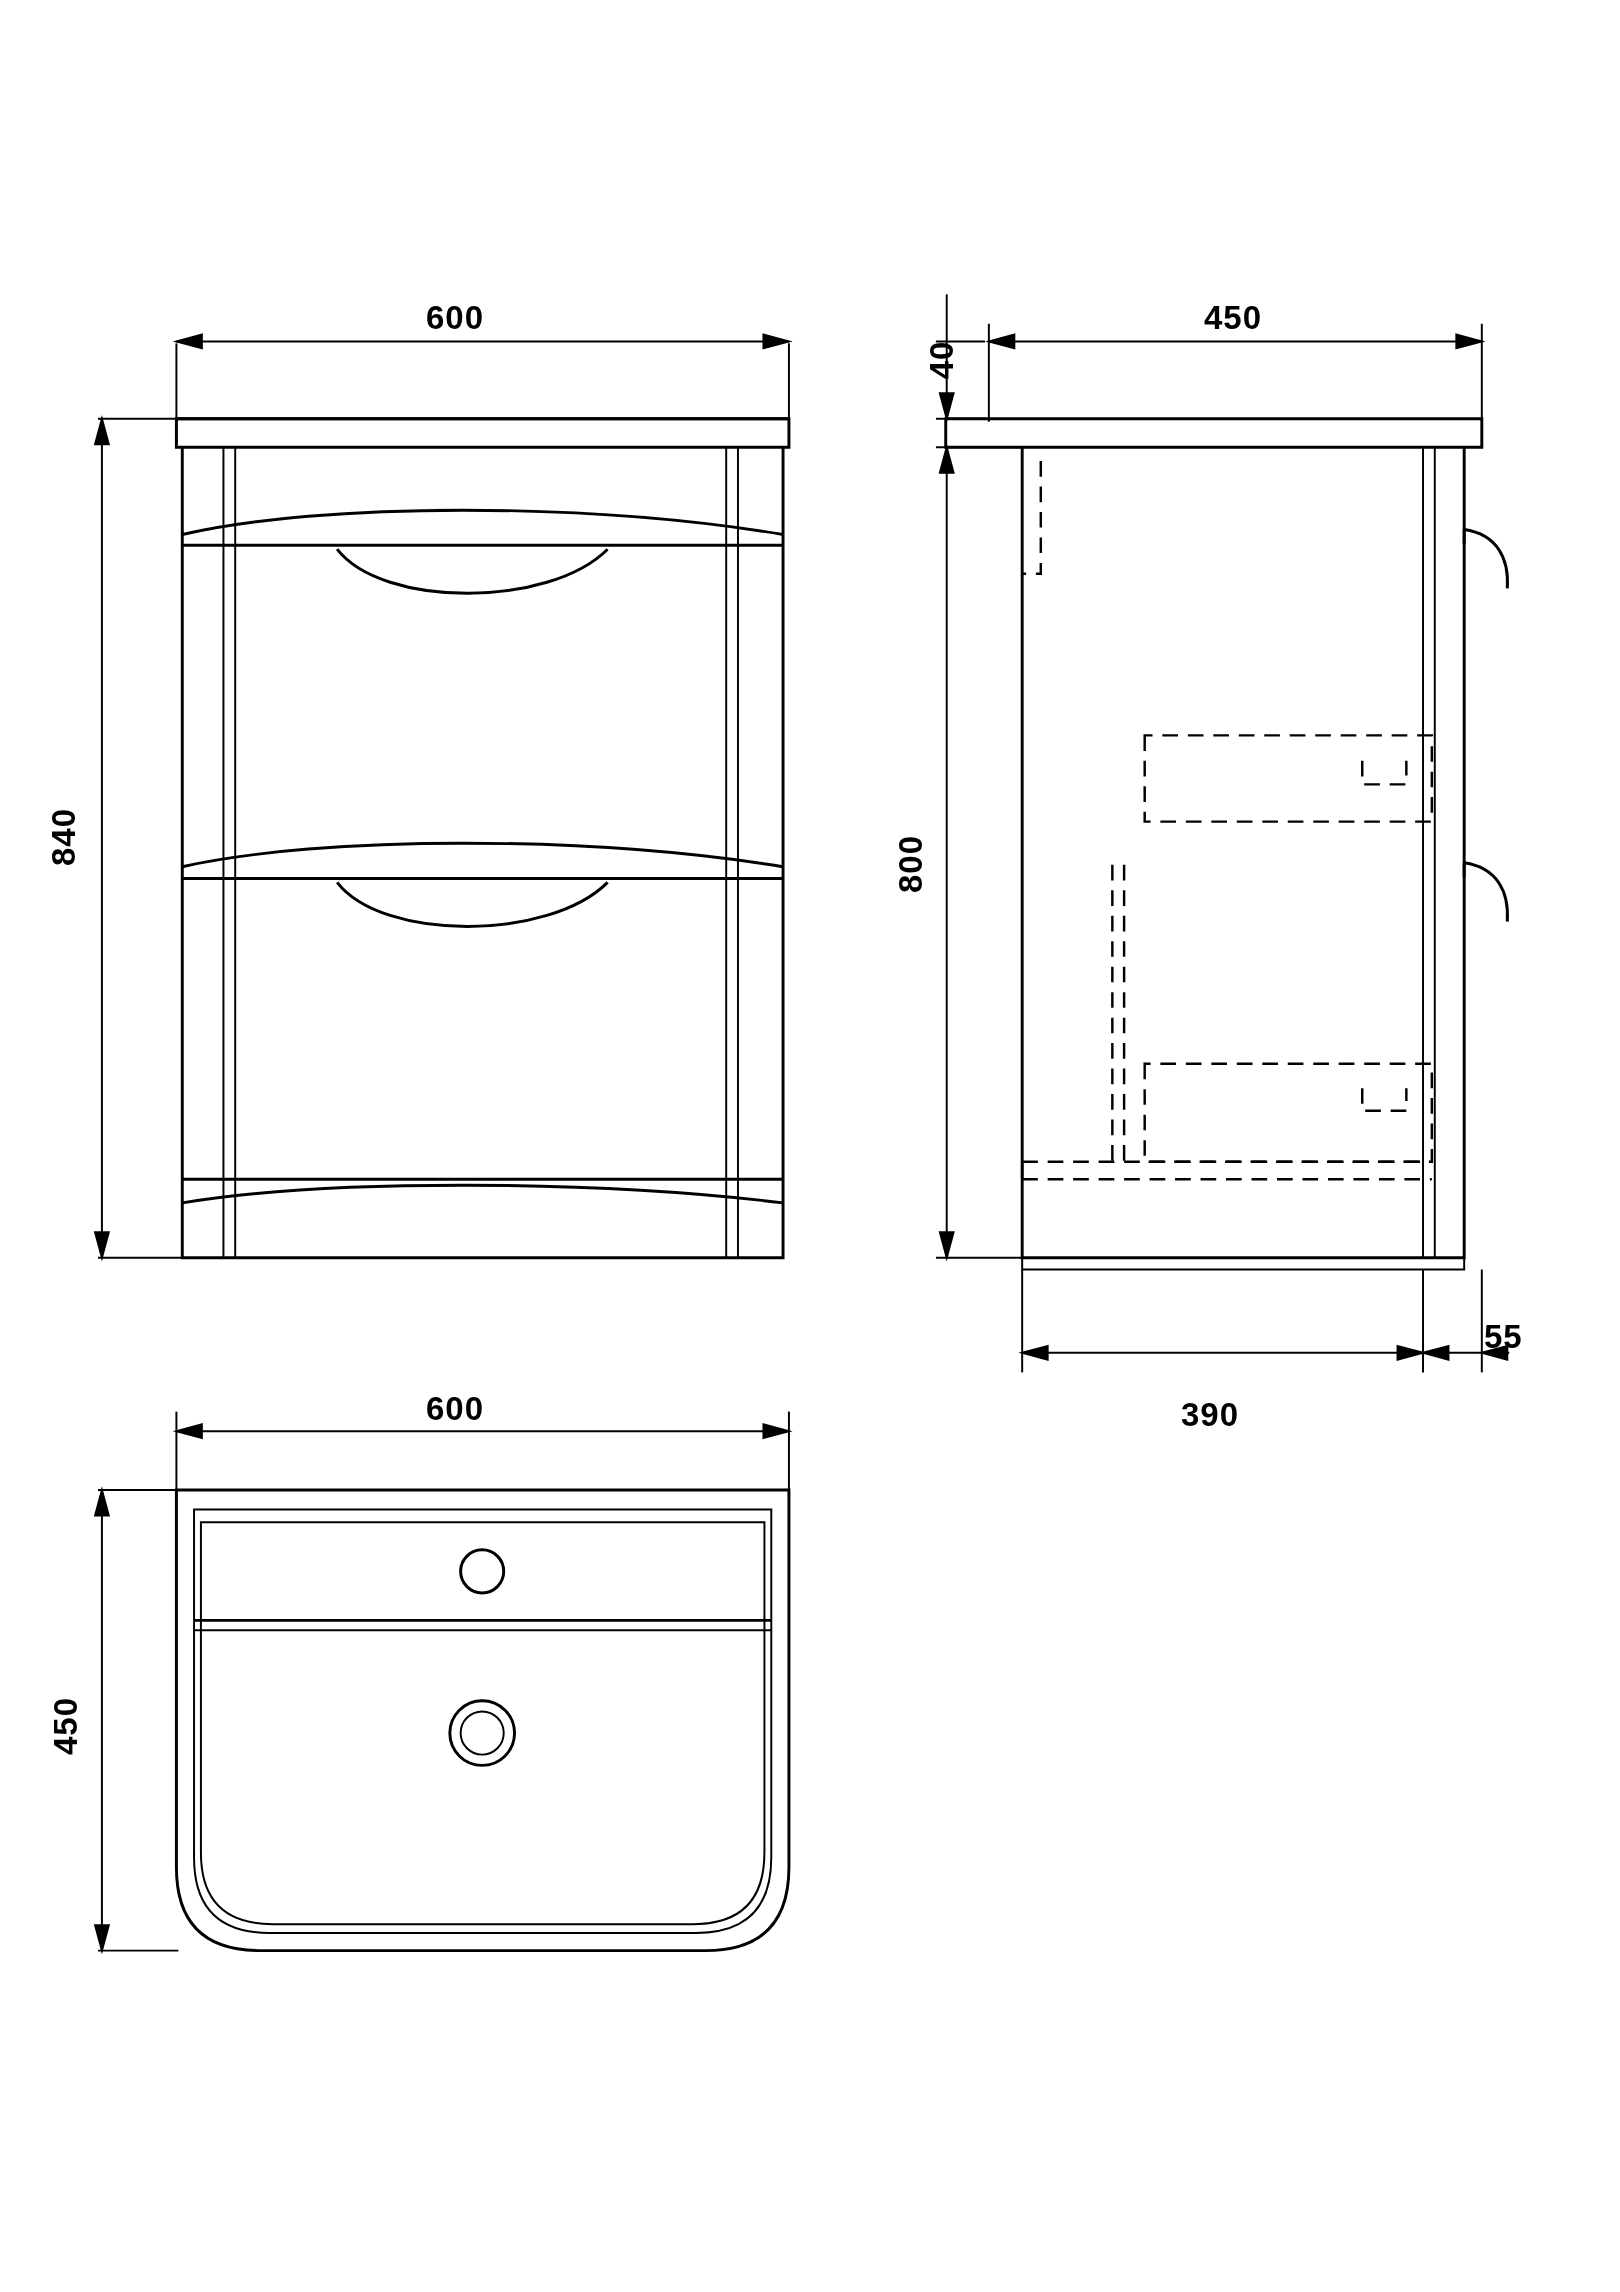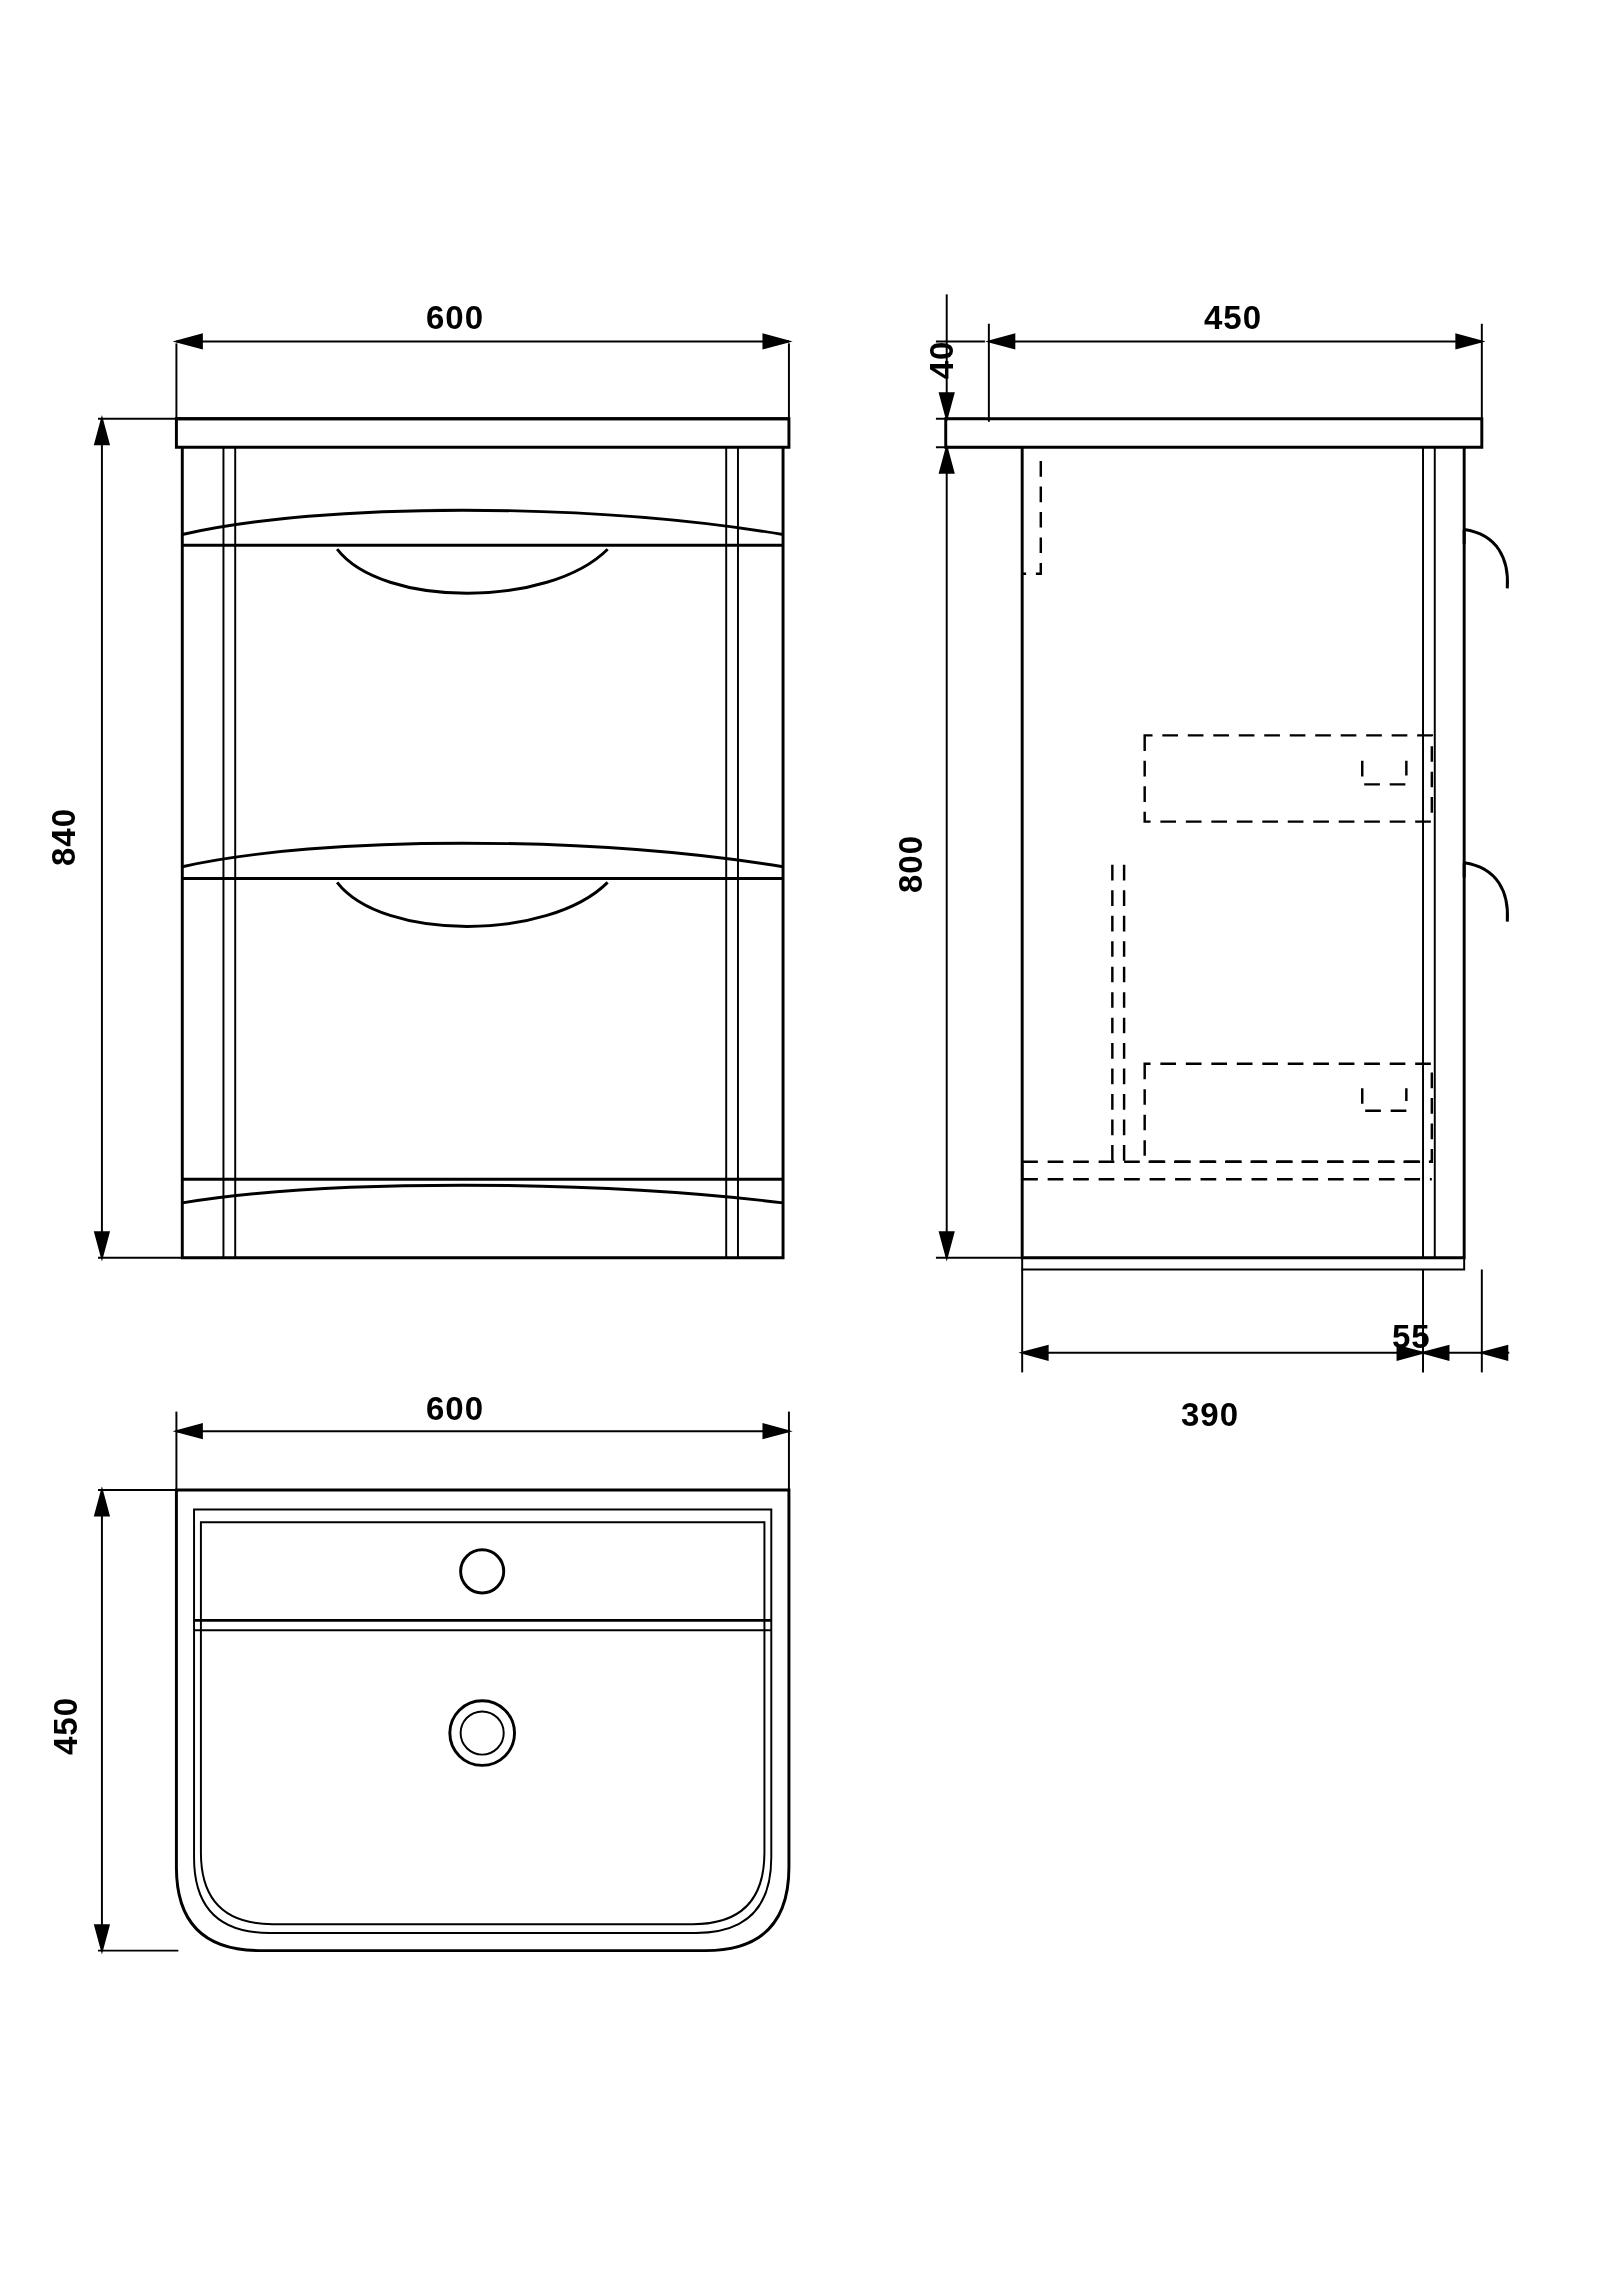--- a/index.html
+++ b/index.html
@@ -186,20 +186,20 @@
   <div class="dim-label vert" style="left:35px; top:818px; transform:rotate(-90deg);">840</div>
 
   <div class="dim-label vert" style="left:923px; top:341px; transform:rotate(-90deg);">40</div>
 
   <div class="dim-label" style="left:1204px; top:299px;">450</div>
 
   <div class="dim-label vert" style="left:882px; top:845px; transform:rotate(-90deg);">800</div>
 
   <div class="dim-label" style="left:1181px; top:1396px;">390</div>
 
-  <div class="dim-label" style="left:1392px; top:1318px;">55</div>
+  <div class="dim-label" style="left:1484px; top:1318px;">55</div>
 
   <div class="dim-label" style="left:426px; top:1390px;">600</div>
 
   <div class="dim-label vert" style="left:37px; top:1707px; transform:rotate(-90deg);">450</div>
 
 </div>
 
 
 </body></html>

